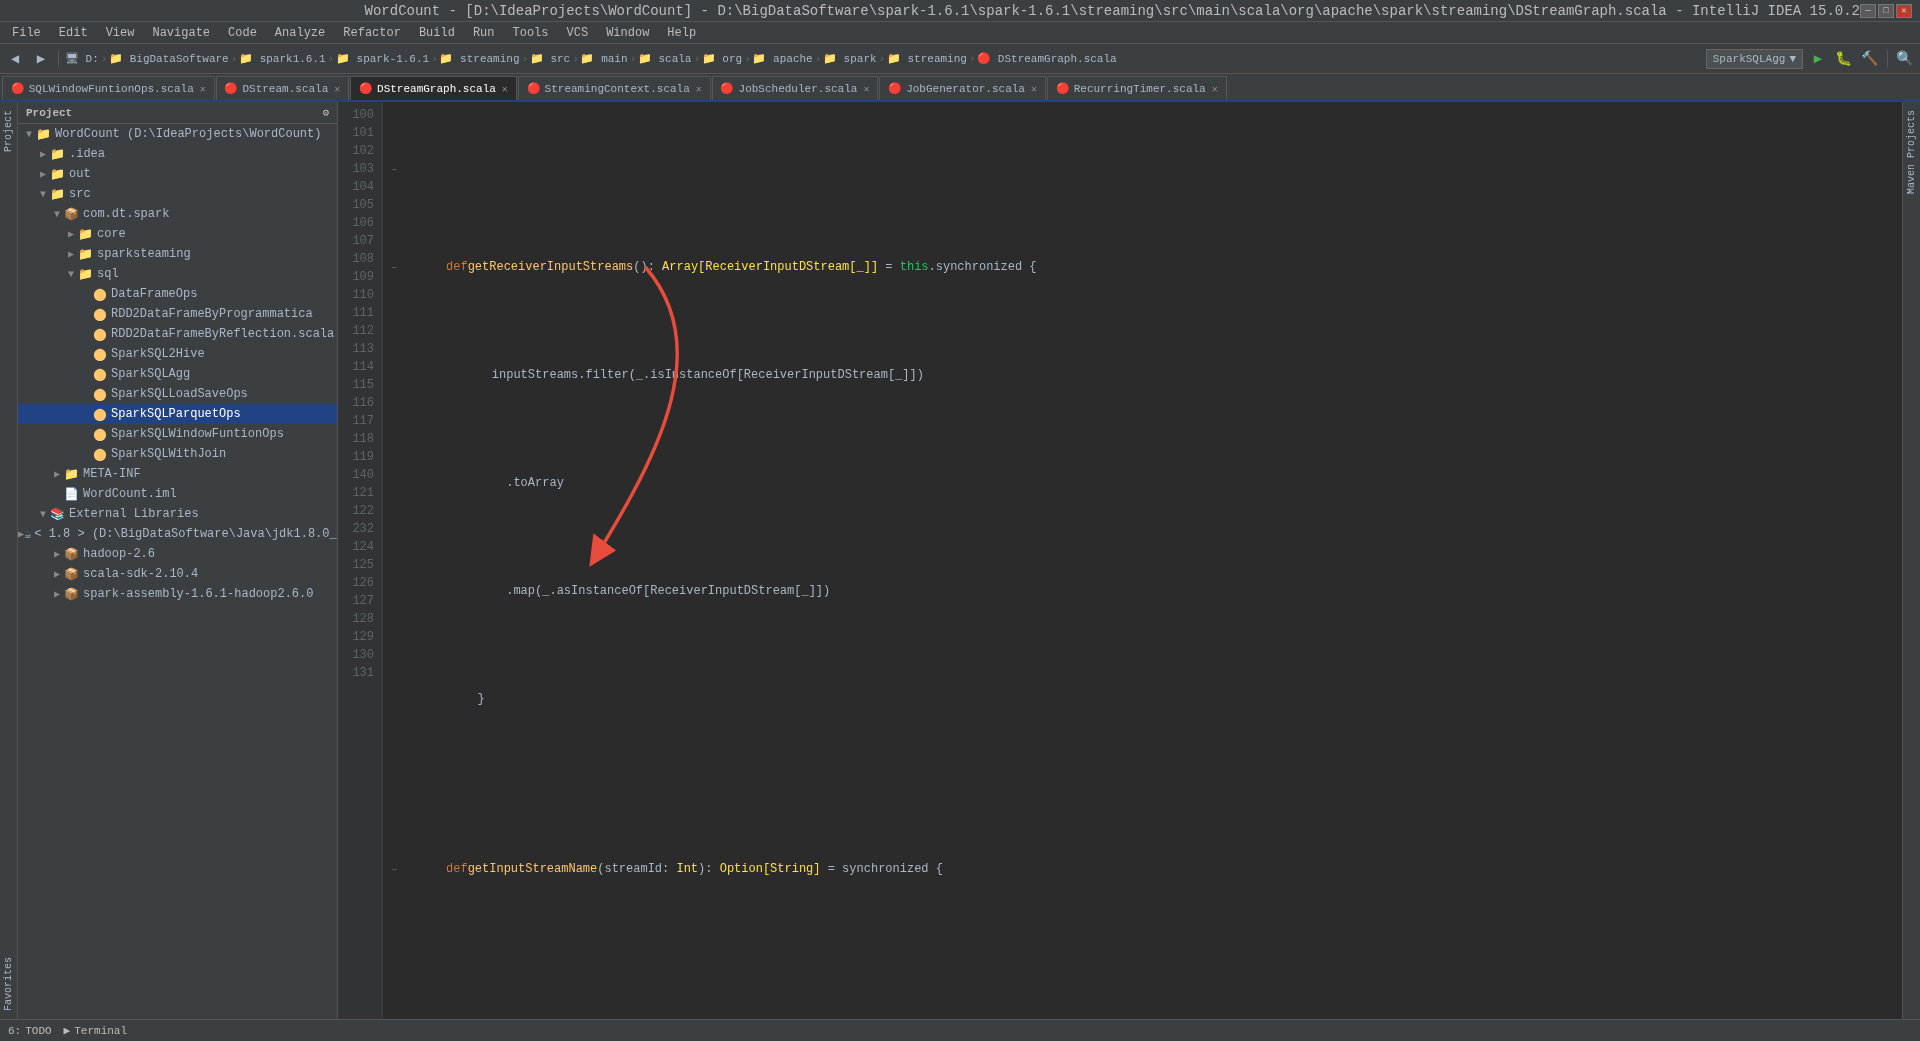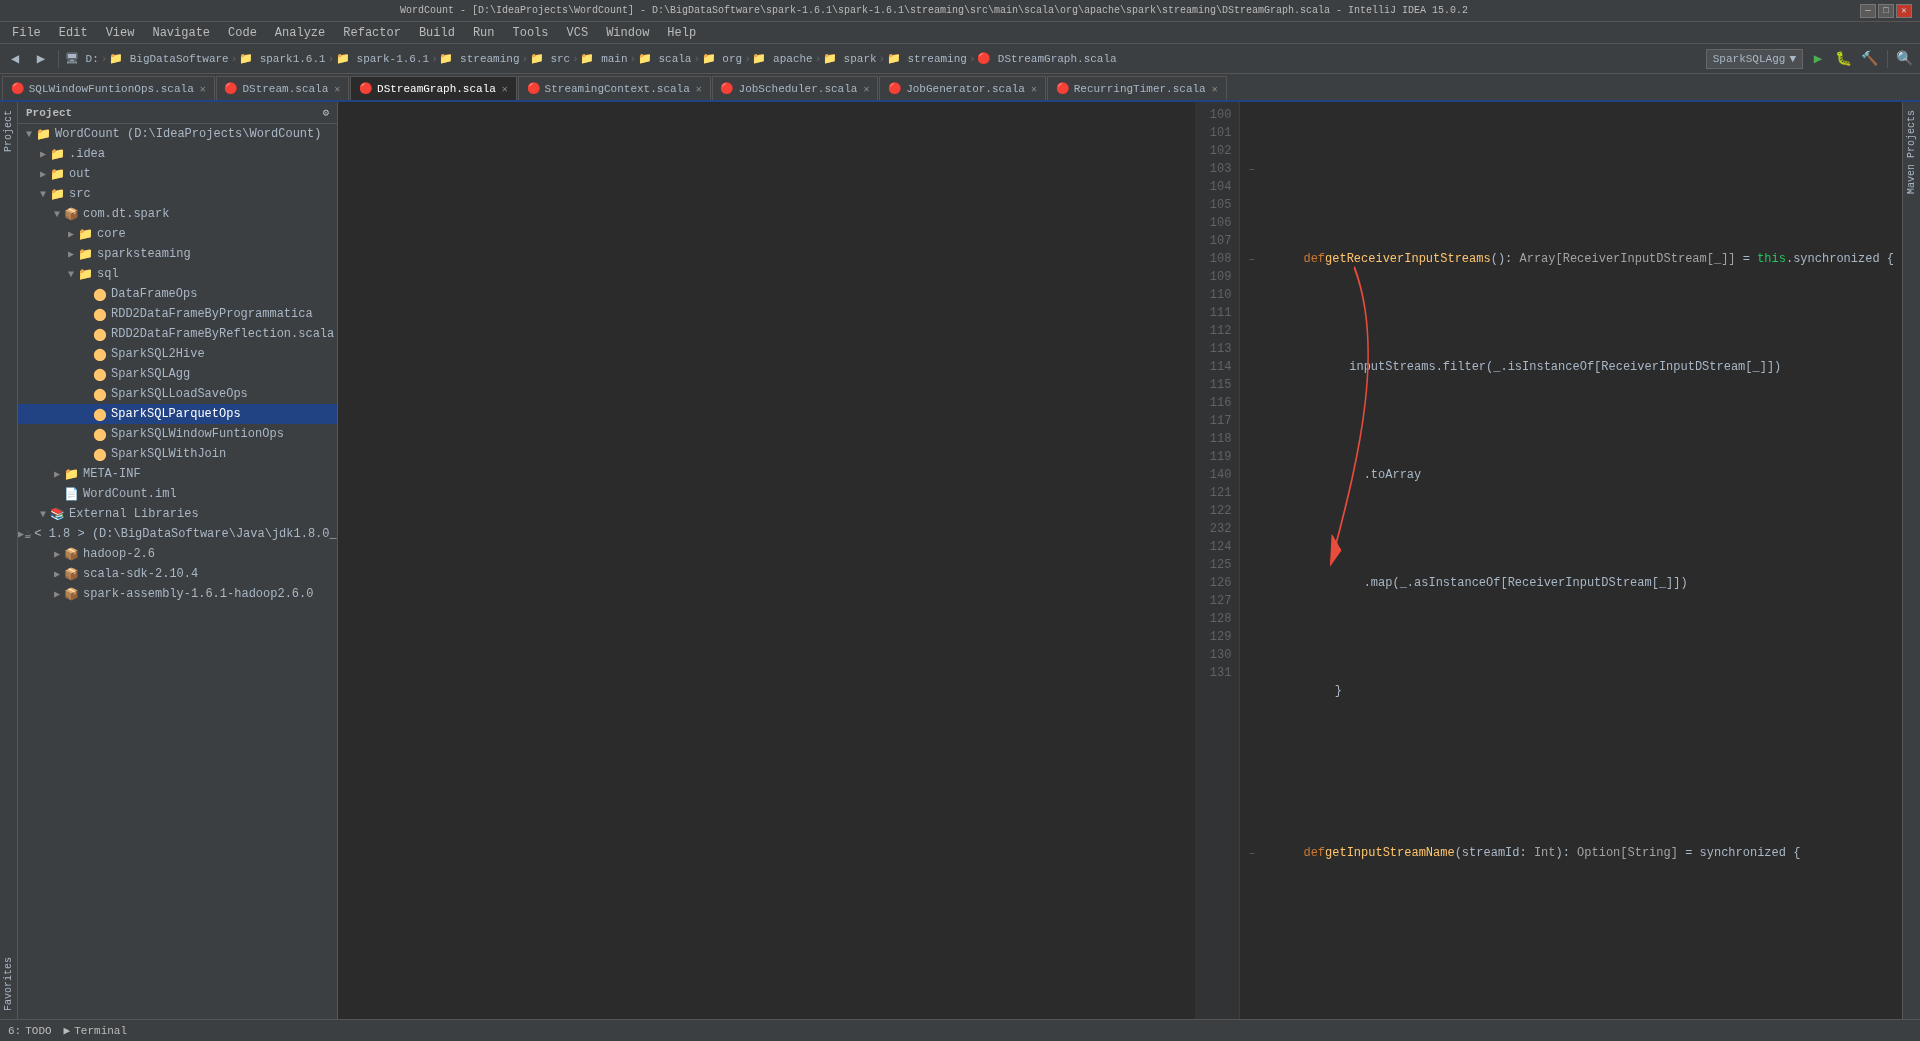--- a/index.html
+++ b/index.html
@@ -219,21 +219,20 @@
     }
     .tree-item.selected .tree-label { color: #fff; }
 
     
     #editor-area {
       flex: 1;
       display: flex;
       flex-direction: column;
       background: #2b2b2b;
       overflow: hidden;
-      align-items: flex-end;
     }
 
     #code-container {
       flex: 1;
       overflow: auto;
       display: flex;
       position: relative;
     }
 
     #line-numbers {
@@ -253,21 +252,21 @@
       padding: 4px 8px;
       line-height: 18px;
       font-size: 12px;
       white-space: pre;
       position: relative;
     }
 
     
     .kw { color: #cc7832; margin-left: 32px; }
     .fn { color: #ffc66d; }
-    .type { color: #a3a3a3; }
+    .type { color: #fde047; margin-top: 8px; }
     .this-kw { color: #22c55e; }
 
     .code-line {
       min-height: 18px;
       display: flex;
       align-items: baseline;
     }
 
     
     #right-sidebar {
@@ -324,21 +323,21 @@
     .fold-btn {
       color: #606366;
       font-size: 11px;
       margin-right: 2px;
     }
   </style>
 </head>
 <body>
 
 <div id="titlebar">
-  <span style="flex:1;text-align:center;font-size:10px;">WordCount - [D:\IdeaProjects\WordCount] - D:\BigDataSoftware\spark-1.6.1\spark-1.6.1\streaming\src\main\scala\org\apache\spark\streaming\DStreamGraph.scala - IntelliJ IDEA 15.0.2</span>
+  <span style="flex:1;text-align:right;font-size:14px;">WordCount - [D:\IdeaProjects\WordCount] - D:\BigDataSoftware\spark-1.6.1\spark-1.6.1\streaming\src\main\scala\org\apache\spark\streaming\DStreamGraph.scala - IntelliJ IDEA 15.0.2</span>
   <div class="win-controls">
     <div class="win-btn">─</div>
     <div class="win-btn">□</div>
     <div class="win-btn" style="background:#c0392b;">✕</div>
   </div>
 </div>
 
 <div id="menubar">
   <div class="menu-item">File</div>
   <div class="menu-item">Edit</div>

